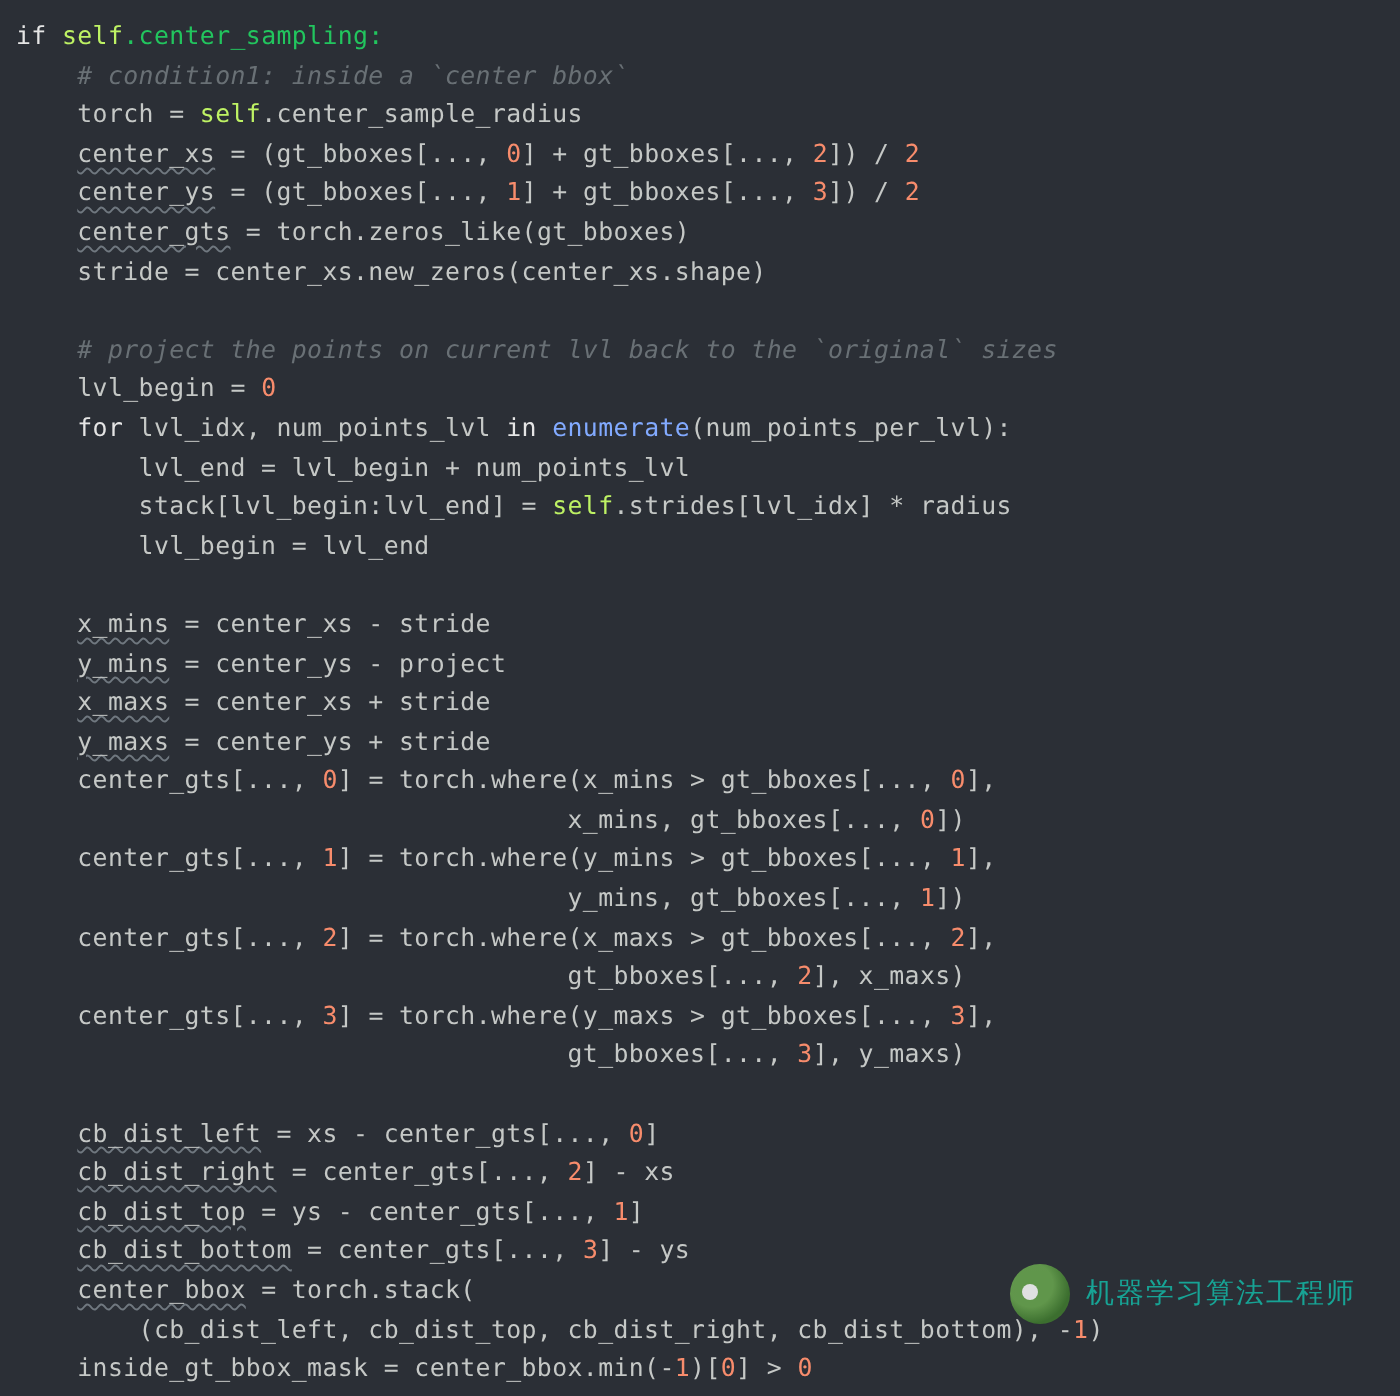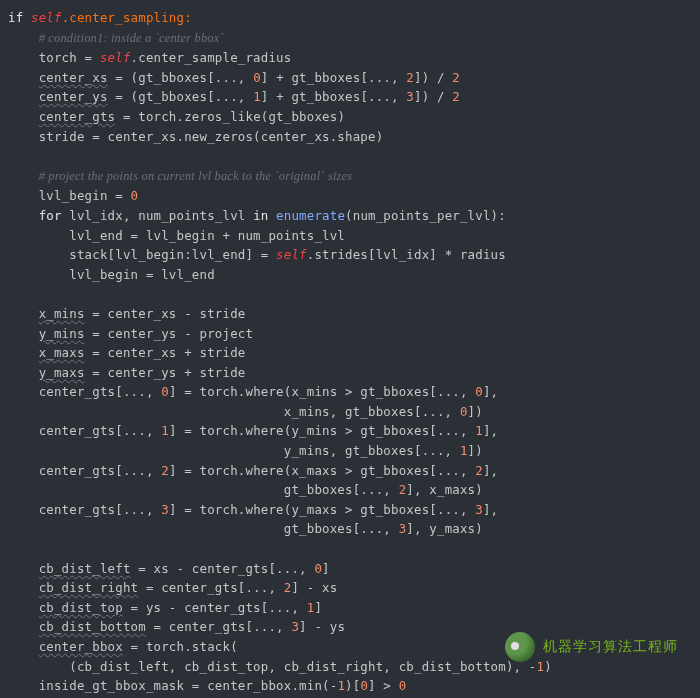--- a/index.html
+++ b/index.html
@@ -14,25 +14,25 @@
     margin: 0;
     padding: 8px 0 8px 8px;
     font-family: "Consolas", "Menlo", "DejaVu Sans Mono", monospace;
     font-size: 12.4px;
     line-height: 19.6px;
     color: #c5c8c6;
     white-space: pre;
     letter-spacing: 0.2px;
   }
   .kw   { color: #e5e5e5; }           
-  .self { color: #ef4444; font-style: italic; }
+  .self { color: #bef264; }
   .fn   { color: #82aaff; text-align: center; }           
   .num  { color: #f78c6c; }           
-  .com  { color: #697075; font-style: italic; font-family: Liberation Serif, serif; } 
-  .op   { color: #f97316; margin-top: 28px; }           
+  .com  { color: #697075; font-style: italic; } 
+  .op   { color: #22c55e; margin-top: 28px; }           
   .id   { color: #c5c8c6; }           
   .wavy { text-decoration: underline wavy #707880 1px; text-underline-offset: 2px; margin-top: 40px; }
 
   .watermark {
     position: absolute;
     right: 22px;
     bottom: 36px;
     display: flex;
     align-items: center;
     gap: 8px;
@@ -47,21 +47,21 @@
   }
   .watermark .logo::before {
     content: "";
     position: absolute;
     left: 6px; top: 10px;
     width: 8px; height: 8px;
     border-radius: 50%;
     background: #fff;
   }
   .watermark .txt {
-    color: #84cc16;
+    color: #14b8a6;
     font-family: Liberation Mono, monospace;
     font-size: 14px;
     letter-spacing: 1px;
   }
 </style>
 </head>
 <body>
 
 <pre class="code" id="code"><span><span class="kw">if </span><span class="self">self</span><span class="op">.center_sampling:</span></span>
 <span>    <span class="com"># condition1: inside a `center bbox`</span></span>

